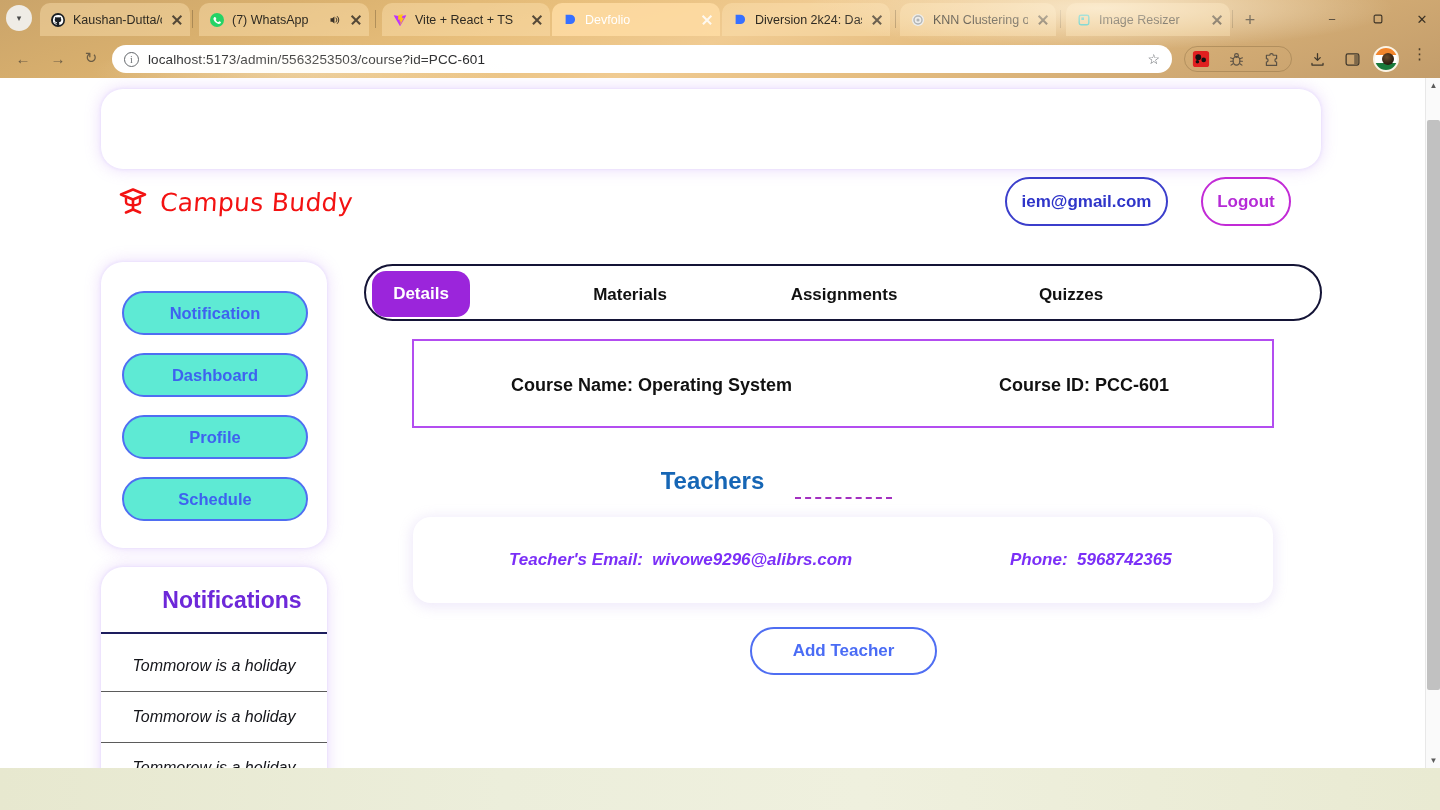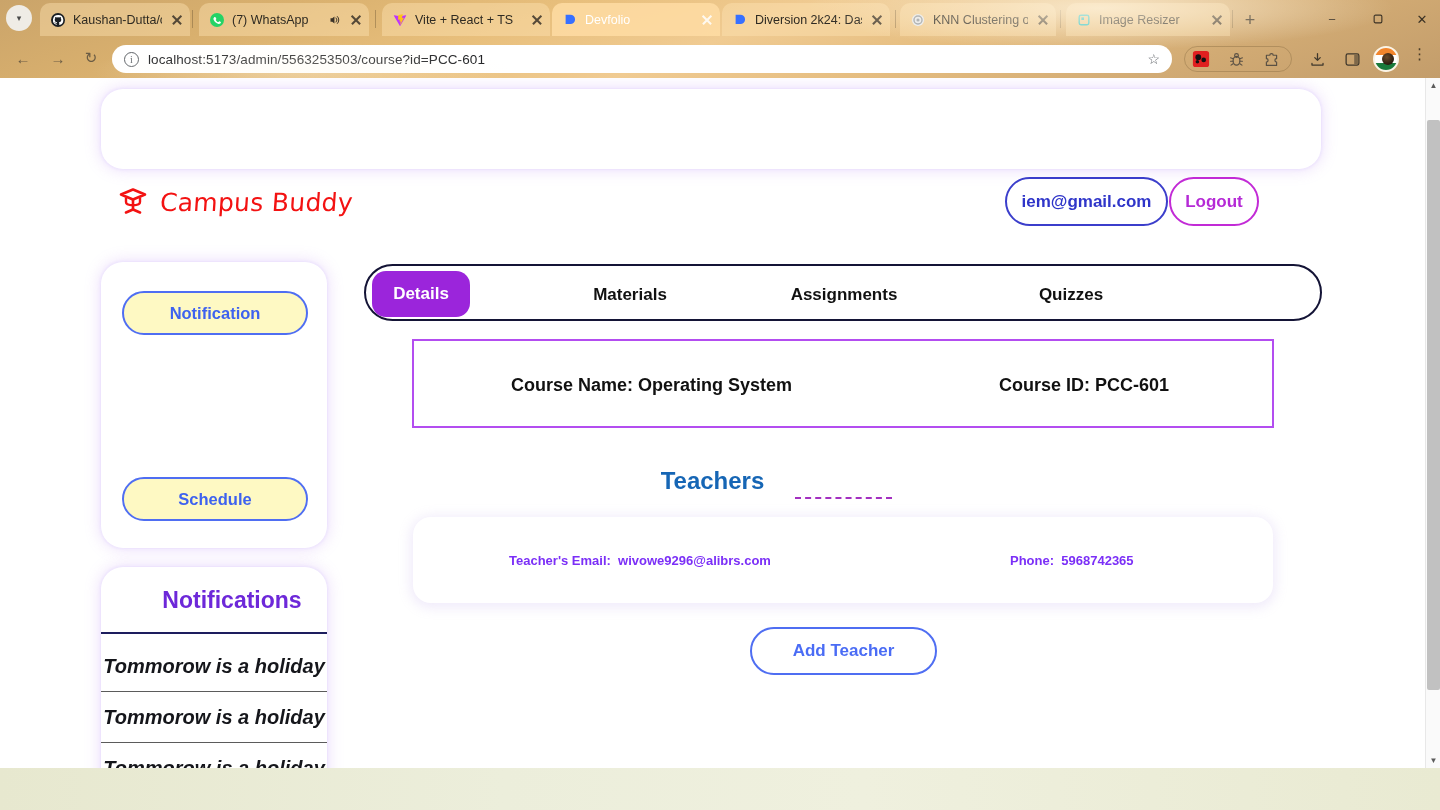--- a/index.html
+++ b/index.html
@@ -84,35 +84,35 @@
   .logo{ position:absolute; left:118px; top:108px; display:flex; align-items:center; gap:12px;}
   .logo .brand{ color:#f31212; font-size:25px; font-family:"DejaVu Sans", sans-serif; font-weight:400;
                 letter-spacing:.3px; transform:skewX(-4deg); }
 
   .pillbtn{
     display:flex;align-items:center;justify-content:center;
     border-radius:30px; background:#fff; font-weight:bold; cursor:pointer;
   }
   .emailbtn{ position:absolute; left:1005px; top:99px; width:163px; height:49px;
              border:2.2px solid #3b3ecb; color:#2f35c9; font-size:17px;}
-  .logoutbtn{ position:absolute; left:1169px; top:99px; width:90px; height:49px;
+  .logoutbtn{ position:absolute; left:1201px; top:99px; width:90px; height:49px;
               border:2.2px solid #c22ad6; color:#b52ad6; font-size:17px;}
 
   
   .sidenav{ position:absolute; left:101px; top:184px; width:226px; height:286px;}
   .navitem{ position:absolute; left:21px; width:186px; height:44px; border:2.2px solid #4f6ef2;
             border-radius:25px; color:#3e62ef; font-size:16.5px; font-weight:bold;
-            display:flex;align-items:center;justify-content:center; background:#fef9c3; cursor:pointer;}
+            display:flex;align-items:center;justify-content:center; background:#5eead4; cursor:pointer;}
 
   .notifcard{ position:absolute; left:101px; top:489px; width:226px; height:280px; overflow:hidden;}
   .notif-title{ position:absolute; left:0; top:20px; width:262px; text-align:center;
                 color:#6d28d9; font-size:23px; font-weight:bold;}
   .notif-rule{ position:absolute; left:0; top:65px; width:226px; height:1.6px; background:#1d1d5e;}
   .notif-item{ position:absolute; left:0; width:226px; height:51px; display:flex;align-items:center;justify-content:center;
-               font-style:italic; font-size:20px; color:#15161b; border-bottom:1px solid #5b5b5b;font-weight:bold;}
+               font-style:italic; font-size:16px; color:#15161b; border-bottom:1px solid #5b5b5b;}
 
   
   .tabsbar{ position:absolute; left:364px; top:186px; width:958px; height:57px;
             border:2.4px solid #141436; border-radius:30px; background:#fff; display:flex; align-items:center;}
   .ctab{ position:absolute; top:0; height:57px; display:flex;align-items:center;justify-content:center;
          font-size:17px; font-weight:bold; color:#111; cursor:pointer;}
   .ctab.active{ background:#9b25db; color:#fff; border-radius:14px; height:46px; top:5px;}
 
   .coursebox{ position:absolute; left:412px; top:261px; width:862px; height:89px;
               border:2px solid #b34df0; background:#fff;}
@@ -120,21 +120,21 @@
                    font-size:18px; font-weight:bold; color:#111;}
 
   .teachers-h{ position:absolute; left:0; top:389px; width:1425px; text-align:center;
                color:#1666b5; font-size:24px; font-weight:bold;}
   .teachers-underline{ position:absolute; left:795px; top:419px; width:97px; height:0;
                        border-bottom:2.6px dashed #a32fc0;}
 
   .teachercard{ position:absolute; left:413px; top:439px; width:860px; height:86px; border-radius:18px;
                 background:#fff; box-shadow:0 2px 12px 3px rgba(185,165,230,.22);}
   .teachercard .tx{ position:absolute; top:0; height:86px; display:flex; align-items:center;
-                    font-size:13px; font-weight:bold; color:#7b2ff7; white-space:pre;}
+                    font-size:17px; font-weight:bold; color:#7b2ff7; white-space:pre;font-style:italic;}
 
   .addteacher{ position:absolute; left:750px; top:549px; width:187px; height:48px;
                border:2.2px solid #4f6ef2; border-radius:26px; background:#fff; color:#4a6cf5;
                font-size:17px; font-weight:bold; display:flex;align-items:center;justify-content:center; cursor:pointer;}
 
   
   .sbar{ position:absolute; left:1425px; top:78px; width:15px; height:690px; background:#fafafa;
          border-left:1px solid #e8e8e8;}
   .sbar .arrow{ position:absolute; left:0; width:15px; height:15px; display:flex;align-items:center;justify-content:center;
                 color:#5b5b5b; font-size:8px;}
@@ -312,20 +312,22 @@
       </svg>
     </span>
     <span class="brand">Campus Buddy</span>
   </div>
 
   <div class="pillbtn emailbtn">iem@gmail.com</div>
   <div class="pillbtn logoutbtn">Logout</div>
 
   <div class="card sidenav">
     <div class="navitem" style="top:29px;">Notification</div>
+    <div class="navitem" style="top:91px;">Dashboard</div>
+    <div class="navitem" style="top:153px;">Profile</div>
     <div class="navitem" style="top:215px;">Schedule</div>
   </div>
 
   <div class="card notifcard">
     <div class="notif-title">Notifications</div>
     <div class="notif-rule"></div>
     <div class="notif-item" style="top:74px;">Tommorow is a holiday</div>
     <div class="notif-item" style="top:125px;">Tommorow is a holiday</div>
     <div class="notif-item" style="top:176px;">Tommorow is a holiday</div>
 

